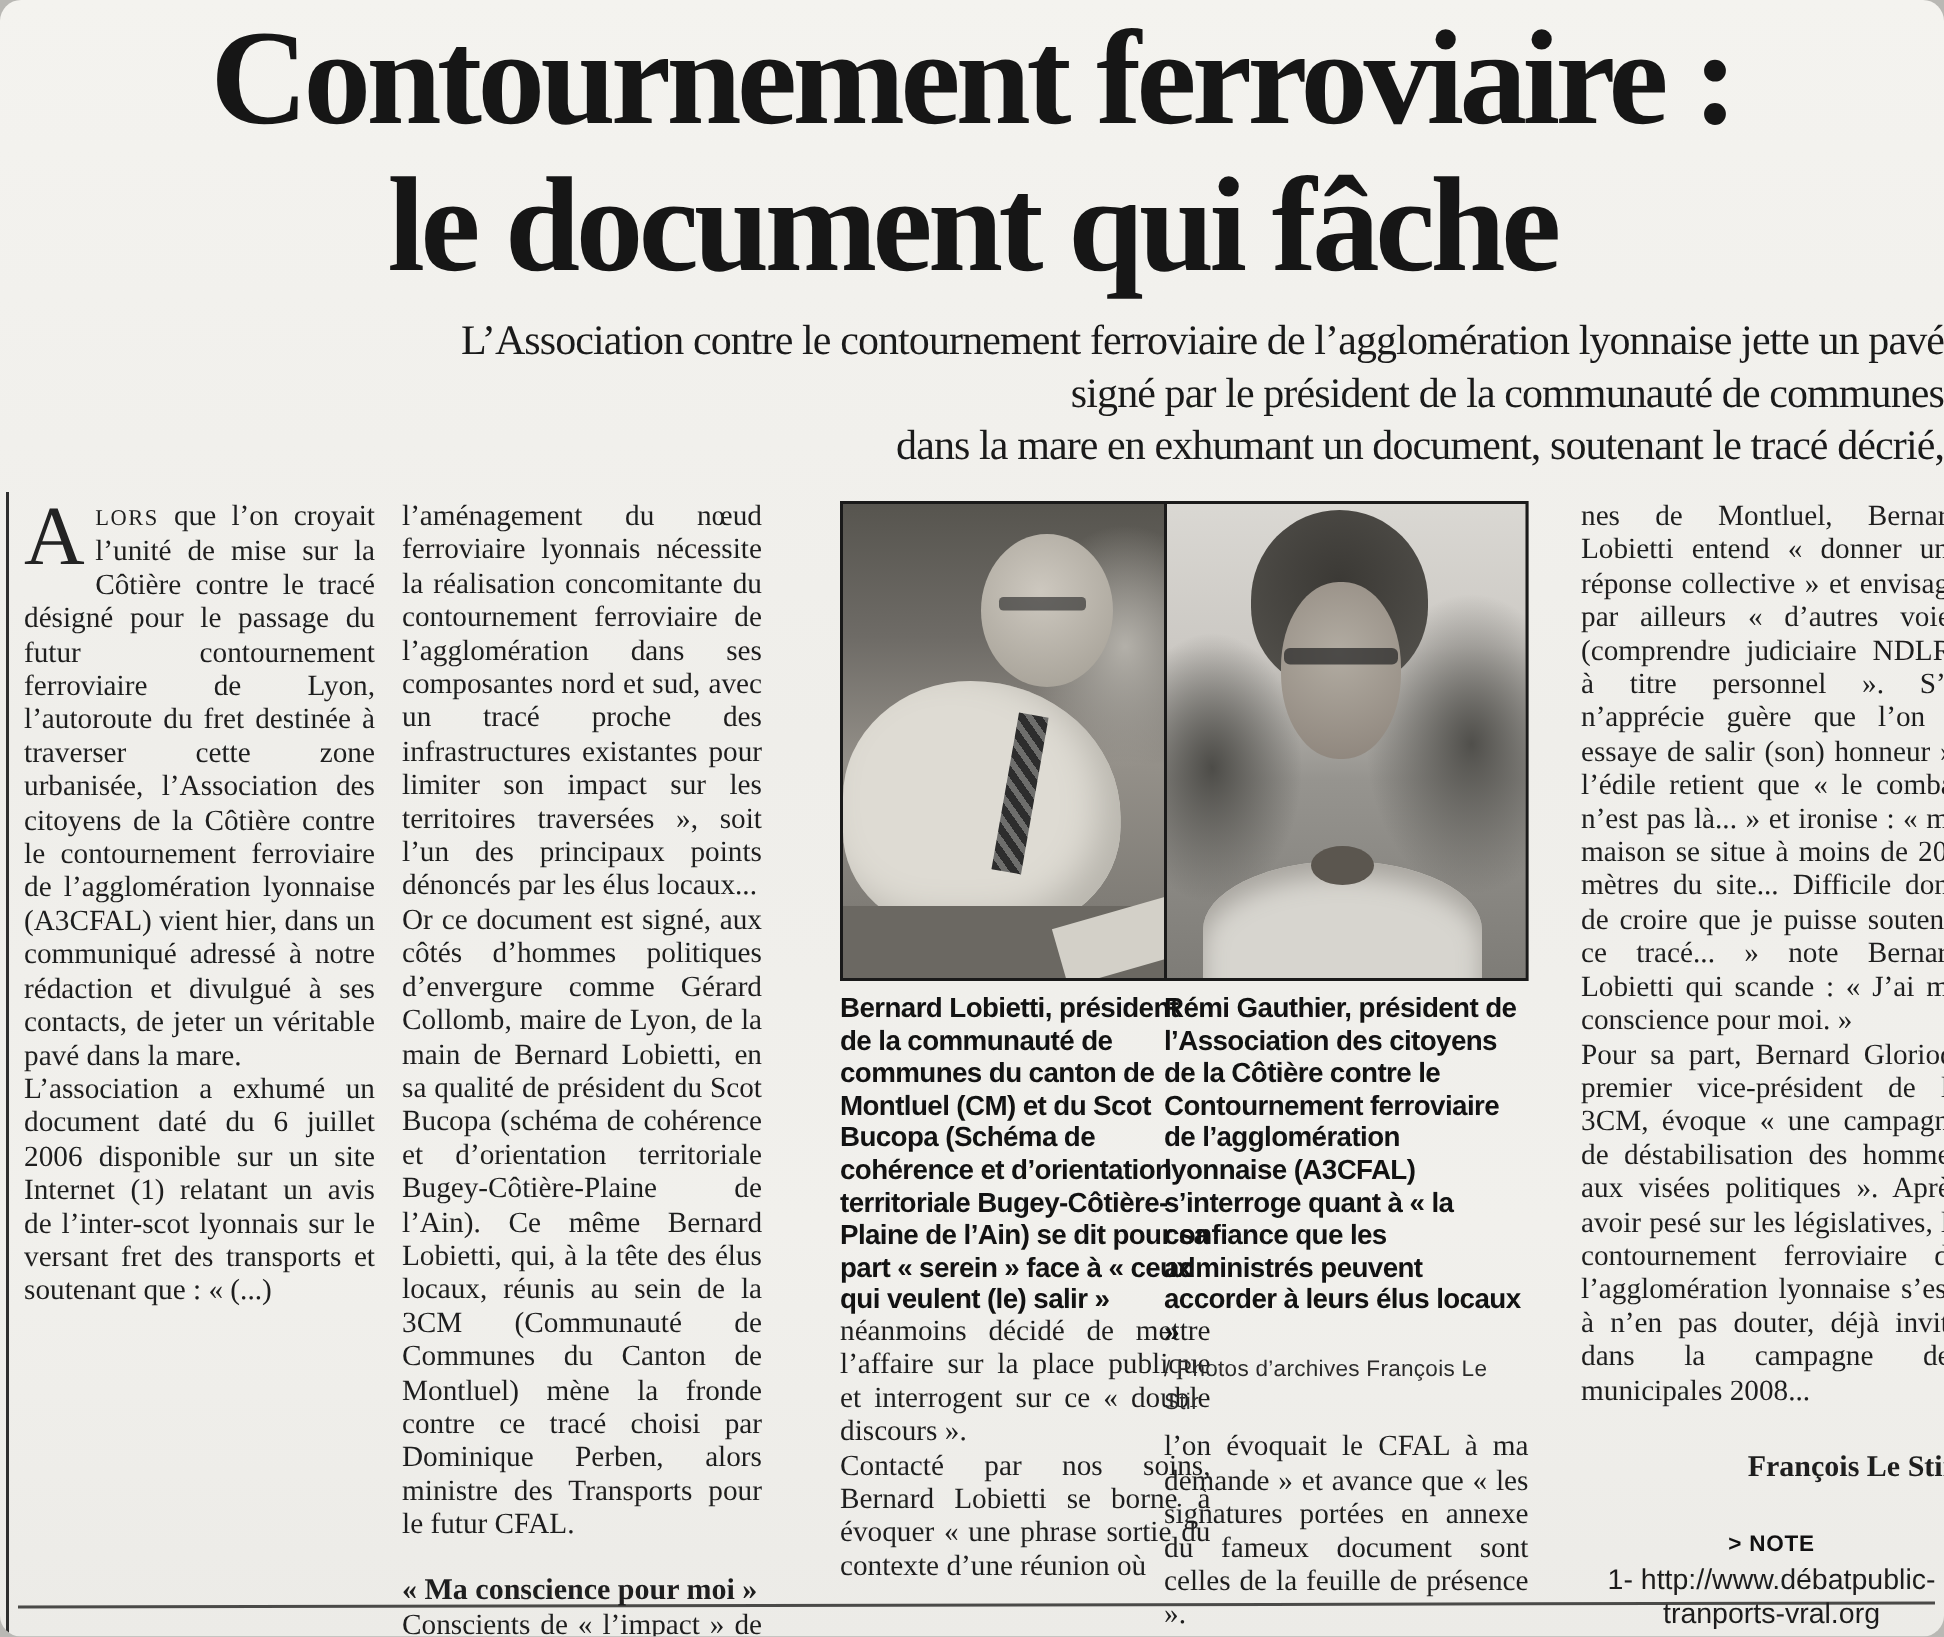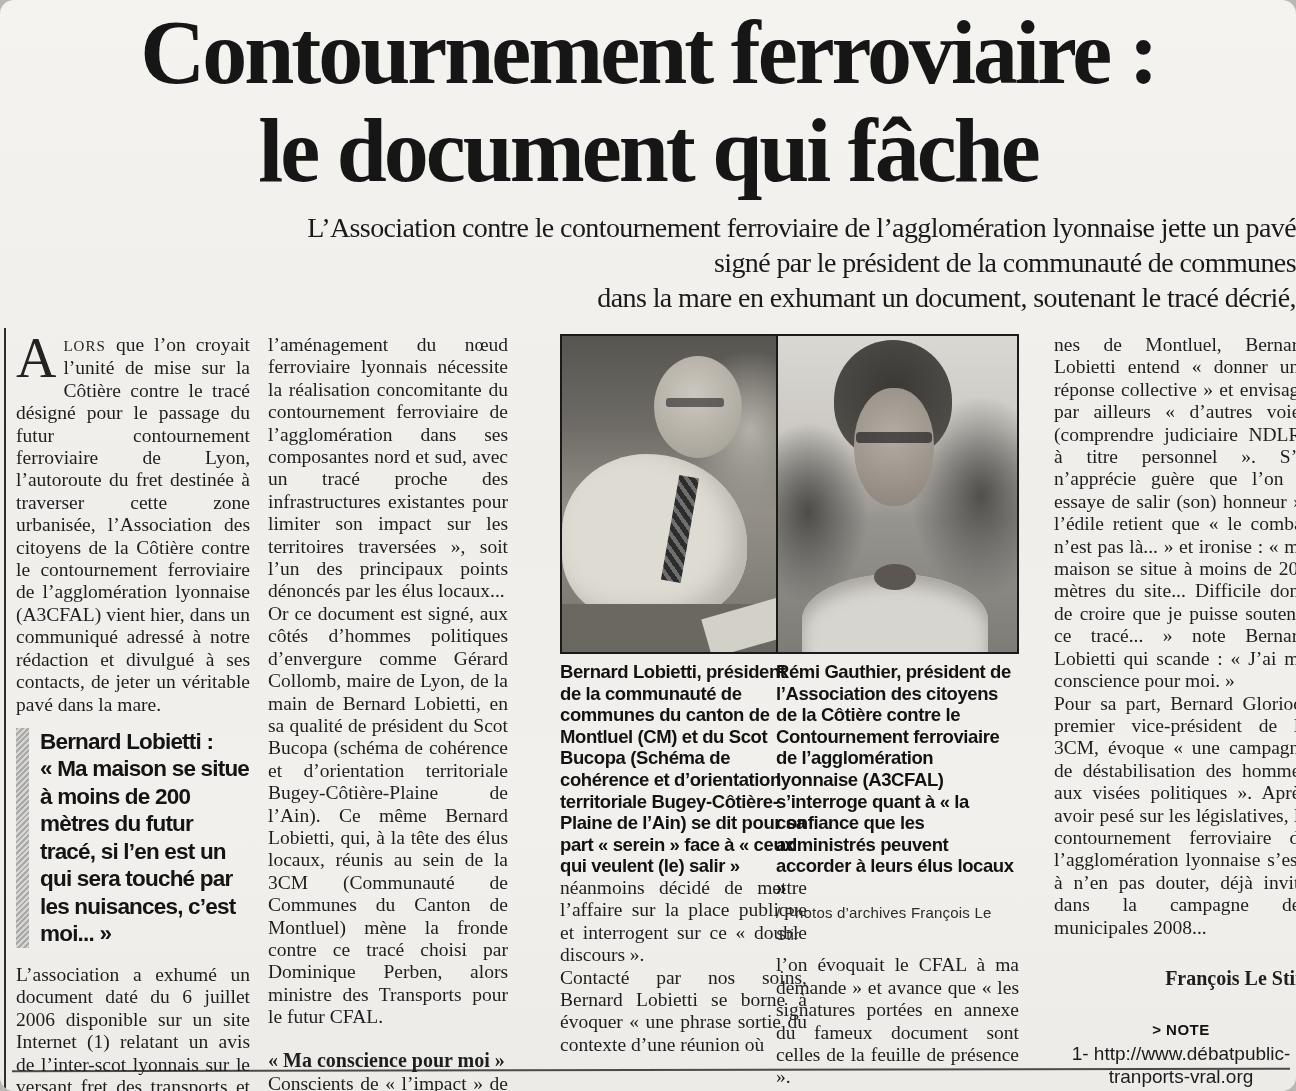--- a/index.html
+++ b/index.html
@@ -81,27 +81,20 @@
   </div>
 
   <div class="subtitle">
     <div>L’Association contre le contournement ferroviaire de l’agglomération lyonnaise jette un pavé</div>
     <div>signé par le président de la communauté de communes</div>
     <div>dans la mare en exhumant un document, soutenant le tracé décrié,</div>
   </div>
 
   <div class="col c1">
     <p><span class="dropcap">A</span><span class="smallcaps">LORS</span><span> que l’on croyait l’unité de mise sur la Côtière contre le tracé désigné pour le passage du futur contournement ferroviaire de Lyon, l’autoroute du fret destinée à traverser cette zone urbanisée, l’Association des citoyens de la Côtière contre le contournement ferroviaire de l’agglomération lyonnaise (A3CFAL) vient hier, dans un communiqué adressé à notre rédaction et divulgué à ses contacts, de jeter un véritable pavé dans la mare.</span></p>
-    <div class="pullquote">
-      <div class="pq-bar"></div>
-      <div class="pq-text">
-        <div>Bernard Lobietti :</div>
-        <div>« Ma maison se situe à moins de 200 mètres du futur tracé, si l’en est un qui sera touché par les nuisances, c’est moi... »</div>
-      </div>
-    </div>
     <p>L’association a exhumé un document daté du 6 juillet 2006 disponible sur un site Internet (1) relatant un avis de l’inter-scot lyonnais sur le versant fret des transports et soutenant que : « (...)</p>
   </div>
 
   <div class="col c2">
     <p>l’aménagement du nœud ferroviaire lyonnais nécessite la réalisation concomitante du contournement ferroviaire de l’agglomération dans ses composantes nord et sud, avec un tracé proche des infrastructures existantes pour limiter son impact sur les territoires traversées », soit l’un des principaux points dénoncés par les élus locaux...</p>
     <p>Or ce document est signé, aux côtés d’hommes politiques d’envergure comme Gérard Collomb, maire de Lyon, de la main de Bernard Lobietti, en sa qualité de président du Scot Bucopa (schéma de cohérence et d’orientation territoriale Bugey-Côtière-Plaine de l’Ain). Ce même Bernard Lobietti, qui, à la tête des élus locaux, réunis au sein de la 3CM (Communauté de Communes du Canton de Montluel) mène la fronde contre ce tracé choisi par Dominique Perben, alors ministre des Transports pour le futur CFAL.</p>
     <div class="subhead">« Ma conscience pour moi »</div>
     <p>Conscients de « l’impact » de ce document, les responsables de l’association ont</p>
   </div>
 

